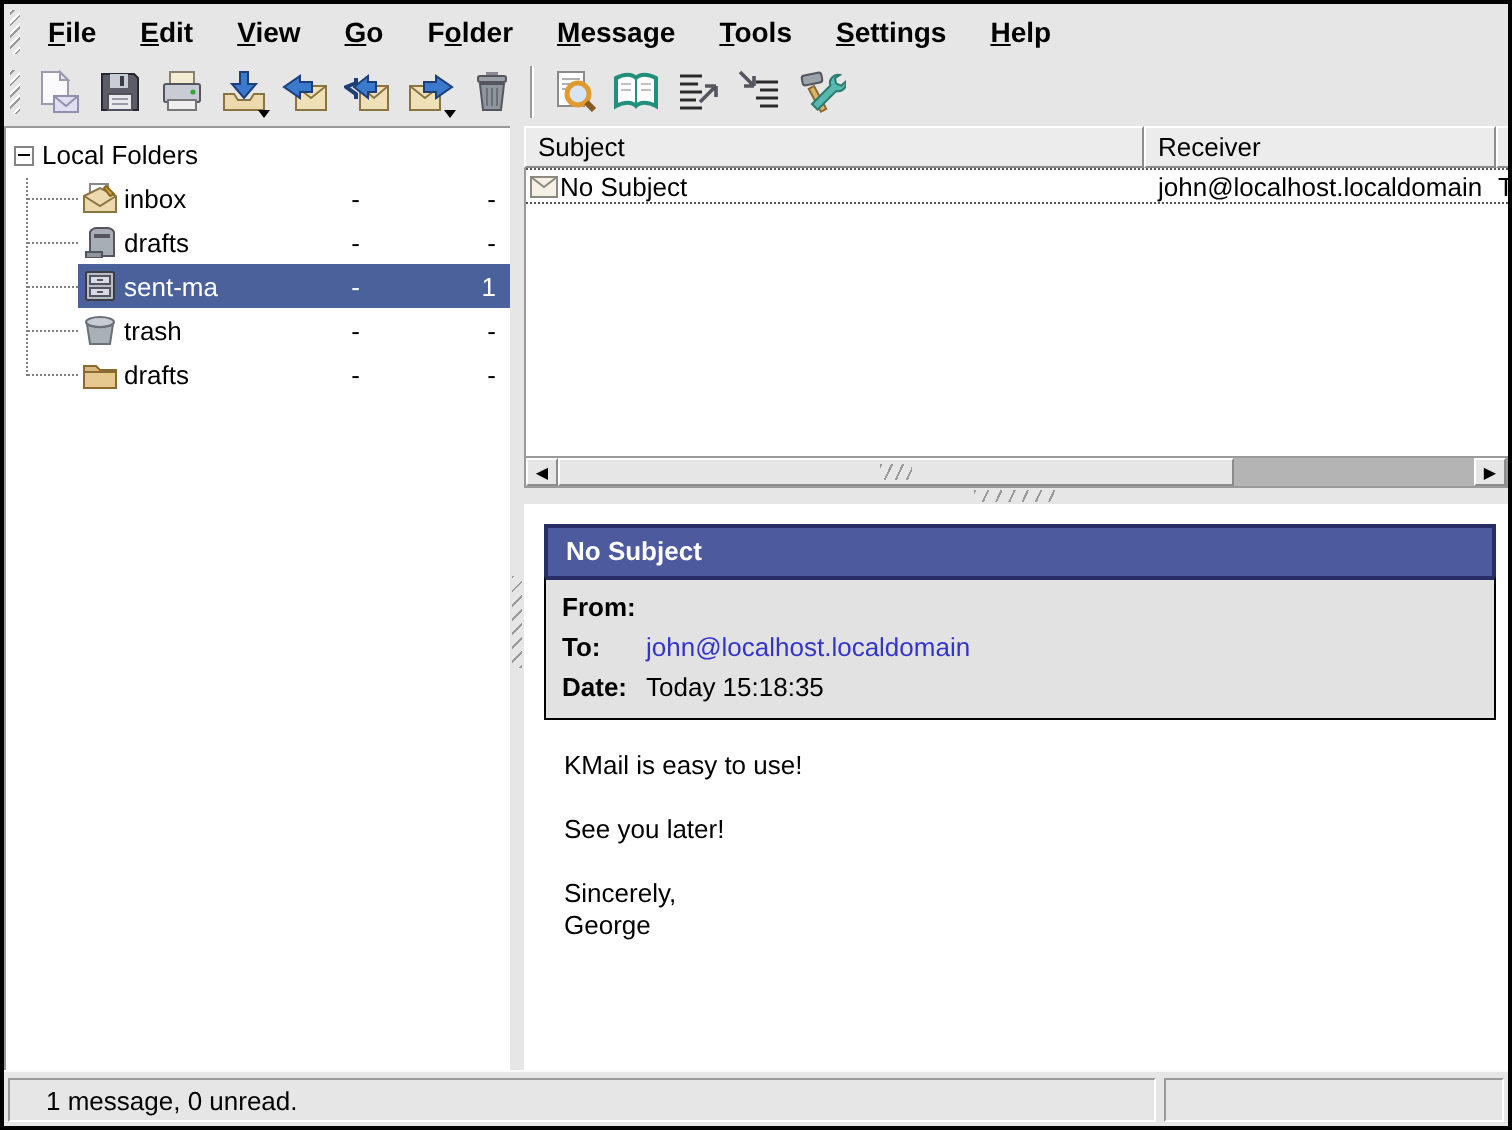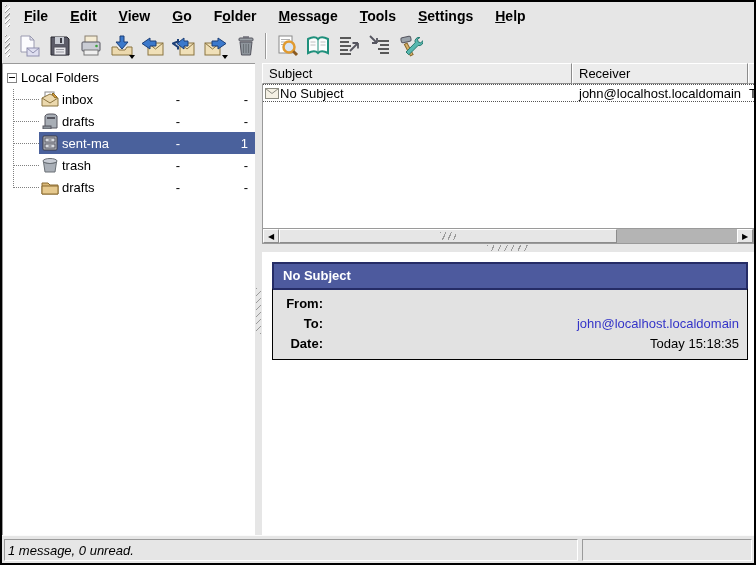--- a/index.html
+++ b/index.html
@@ -90,31 +90,31 @@
   .hsplitter { height:8px; flex:none; background:#e6e6e6; display:flex; justify-content:center; align-items:center; }
   .hgrip { width:42px; height:6px;
     background:repeating-linear-gradient(115deg,#9a9a9a 0 1px,transparent 1px 6px); }
 
   
   .preview { flex:1; background:#fff; overflow:hidden; }
   .pv-box { margin:10px 6px 0 10px; }
   .pv-title { background:var(--title); color:#fff; font-weight:bold; font-size:13px;
     padding:4px 9px 5px 9px; border:2px solid #252c66; border-bottom:none; }
   .pv-head { background:#e2e2e2; border:1px solid #000; border-top:2px solid #252c66; padding:4px 0 5px 0; }
-  .pv-row { display:flex; padding:2px 8px; line-height:16px;text-align:right; }
+  .pv-row { display:flex; padding:2px 8px; line-height:16px; }
   .pv-label { width:42px; font-weight:bold; flex:none; }
   .pv-val { flex:1; }
   .pv-link { color:var(--link); }
   .pv-body { margin:15px 6px 0 20px; }
   .pv-line { min-height:16px; line-height:16px; white-space:pre; }
 
   
   .statusbar { height:28px; flex:none; display:flex; gap:4px; padding:3px 2px 2px 2px; border-top:1px solid #fbfbfb; }
   .scell { background:#e6e6e6; border:1px solid; border-color:#9a9a9a #ffffff #ffffff #9a9a9a;
-    display:flex; align-items:center; padding-left:3px;font-style:italic; }
+    display:flex; align-items:center; padding-left:18px; }
   .scell-1 { width:574px; flex:none; }
   .scell-2 { flex:1; }
 </style>
 </head>
 <body>
 
 <div id="window" style="--sel: #4a619c; --title: #4d5a9e; --link: #3434c8;">
 
   <div class="menubar">
     <div class="drag-handle"></div>
@@ -366,20 +366,28 @@
             <div class="pv-row">
               <span class="pv-label">To:</span>
               <span class="pv-val pv-link">john@localhost.localdomain</span>
             </div>
             <div class="pv-row">
               <span class="pv-label">Date:</span>
               <span class="pv-val">Today 15:18:35</span>
             </div>
           </div>
         </div>
+        <div class="pv-body">
+          <div class="pv-line">KMail is easy to use!</div>
+          <div class="pv-line"></div>
+          <div class="pv-line">See you later!</div>
+          <div class="pv-line"></div>
+          <div class="pv-line">Sincerely,</div>
+          <div class="pv-line">George</div>
+        </div>
       </div>
     </div>
   </div>
 
   <div class="statusbar">
     <div class="scell scell-1">1 message, 0 unread.</div>
     <div class="scell scell-2"></div>
   </div>
 
 </div>

